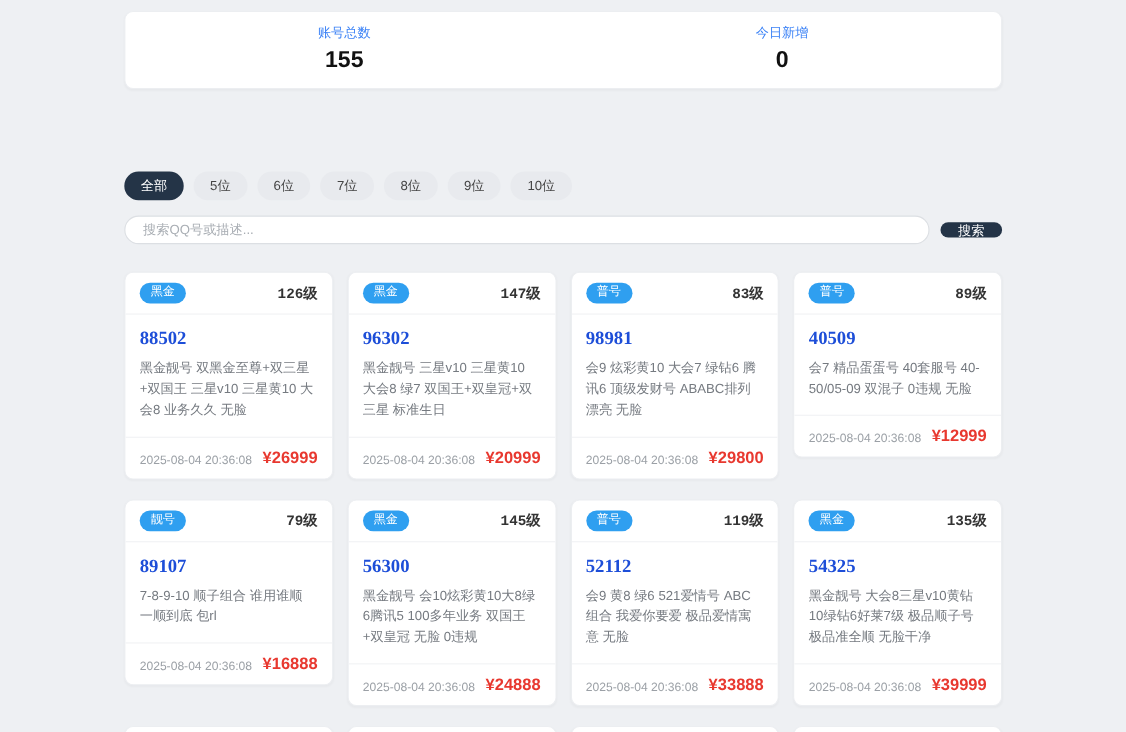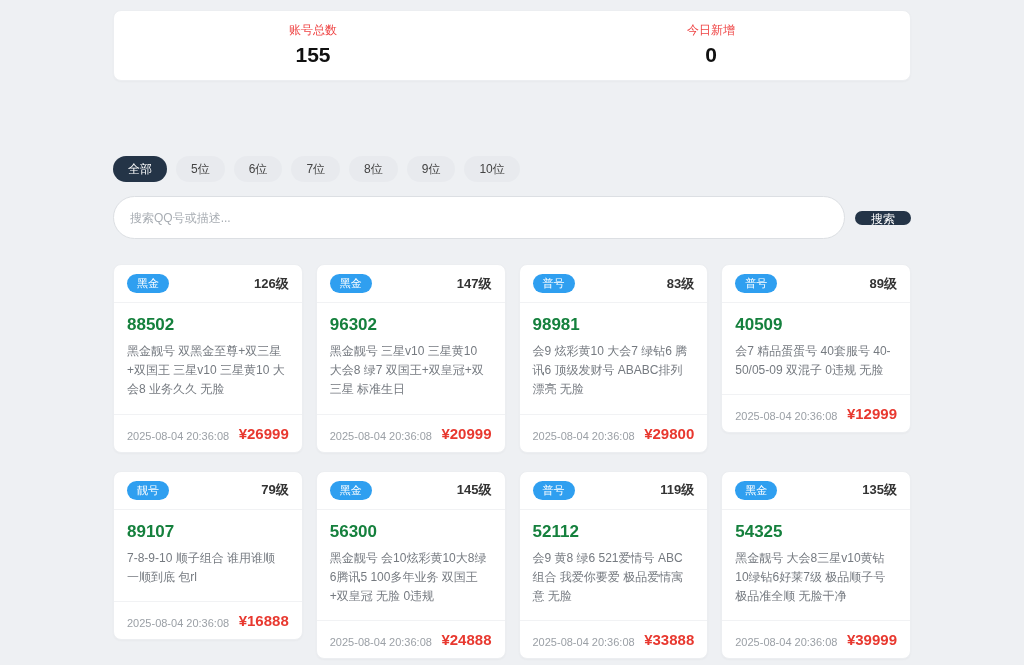--- a/index.html
+++ b/index.html
@@ -10,65 +10,65 @@
     color: #333;
   }
   .container { width: 798px; margin: 0 auto; padding-top: 10px; }
 
   
   .stats-panel {
     background: #fff; border-radius: 8px; border: 1px solid #eceef1;
     display: flex; padding: 11px 0 13px; box-shadow: 0 1px 2px rgba(0,0,0,.03);
   }
   .stat { flex: 1; text-align: center; }
-  .stat-label { font-size: 12px; color: #ef4444; margin-bottom: 4px; }
+  .stat-label { font-size: 12px; color: #3b82f6; margin-bottom: 4px; }
   .stat-value { font-size: 21px; font-weight: bold; color: #111; }
 
   
   .filters { display: flex; gap: 9px; margin-top: 27px; }
   .filter-pill {
     font-size: 12px; color: #444; background: #e8eaee;
     border: none; border-radius: 999px; padding: 7px 15px; cursor: pointer;
     line-height: 1;
     margin-top: 48px;
   }
   .filter-pill.active { background: #243447; color: #fff; }
 
   
   .search-row { display: flex; gap: 10px; margin-top: 14px; align-items: center; }
   .search-input {
-    flex: 1; height: 43px; border: 1px solid #dcdfe3; border-radius: 999px;
+    flex: 1; height: 26px; border: 1px solid #dcdfe3; border-radius: 999px;
     padding: 0 16px; font-size: 12px; color: #b91c1c; background: #fff; outline: none;
   }
   .search-input::placeholder { color: #a8adb3; }
   .search-button {
     height: 14px; padding: 0 16px; background: #243447; color: #fff;
     border: none; border-radius: 999px; font-size: 12px; cursor: pointer;
   }
 
   
   .grid {
     display: grid; grid-template-columns: repeat(4, 1fr);
     gap: 18px 13px; margin-top: 25px; align-items: start; padding-bottom: 10px;
   }
   .card {
     background: #fff; border-radius: 8px; border: 1px solid #eceef1;
     box-shadow: 0 1px 2px rgba(0,0,0,.03); overflow: hidden; cursor: pointer;
   }
   .card-header {
     display: flex; justify-content: space-between; align-items: center;
-    padding: 9px 13px; border-bottom: 1px solid #f1f2f4;
+    padding: 9px 13px; border-bottom: 1px solid #f1f2f4; font-family: Liberation Mono, monospace;
   }
   .badge {
     background: #2f9ff0; color: #fff; font-size: 11px;
     border-radius: 999px; padding: 4px 10px; line-height: 1;
   }
   .level { font-size: 13px; font-weight: 600; color: #333; }
   .card-body { padding: 12px 13px 14px; }
-  .qq-number { font-size: 17px; font-weight: bold; color: #15803d; margin-bottom: 7px; }
+  .qq-number { font-size: 17px; font-weight: bold; color: #1d4ed8; margin-bottom: 7px; font-family: Liberation Serif, serif; }
   .desc { font-size: 12px; color: #757a80; line-height: 1.6; }
   .card-footer {
     display: flex; justify-content: space-between; align-items: flex-end;
     padding: 10px 13px; border-top: 1px solid #f1f2f4;
   }
   .date { font-size: 11px; color: #9ba0a6; }
   .price { font-size: 15px; font-weight: bold; color: #e8382f; }
 </style>
 </head>
 <body>

